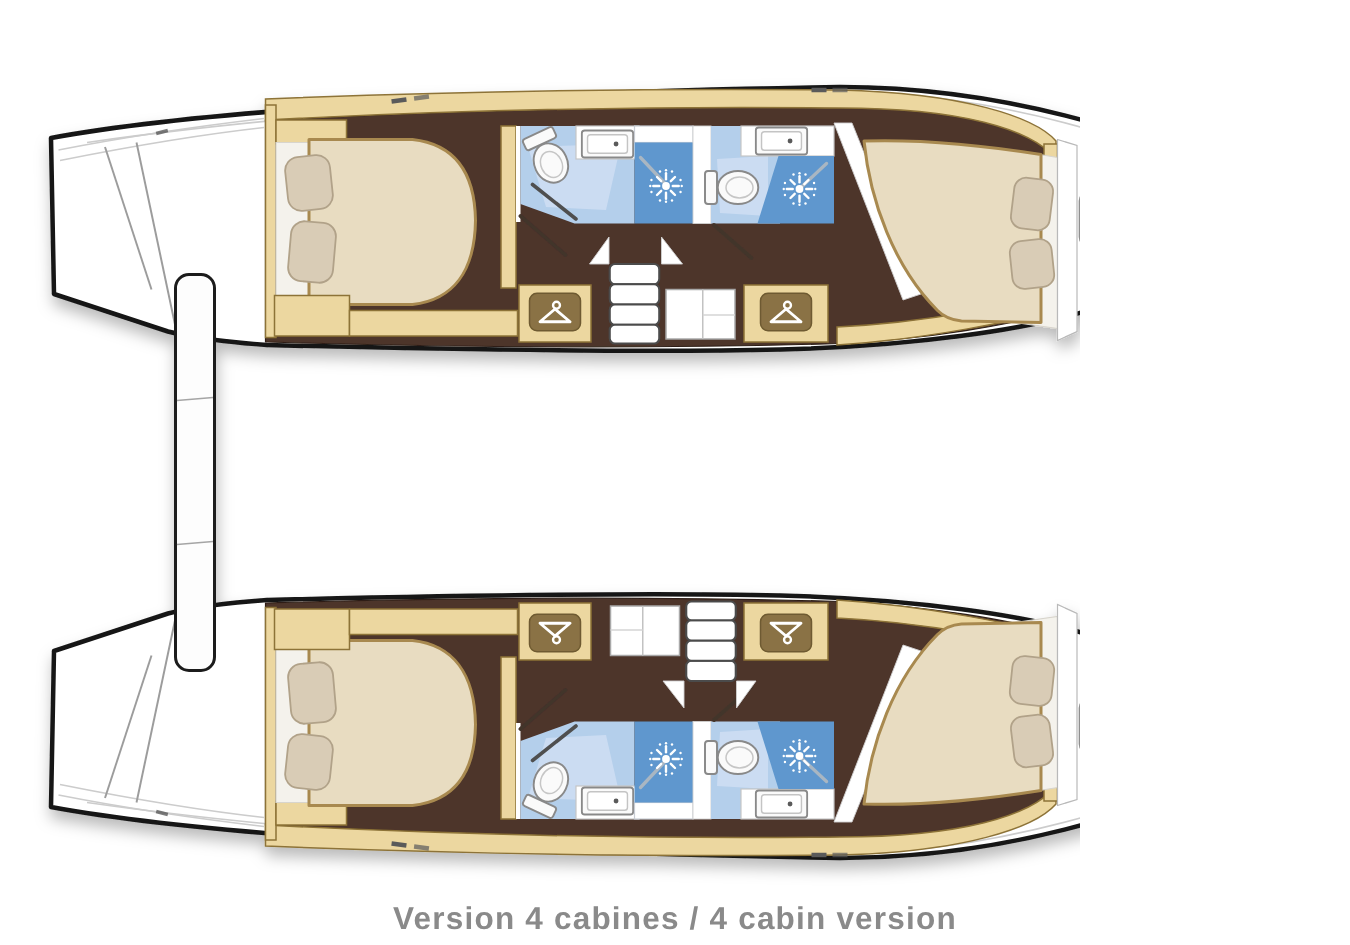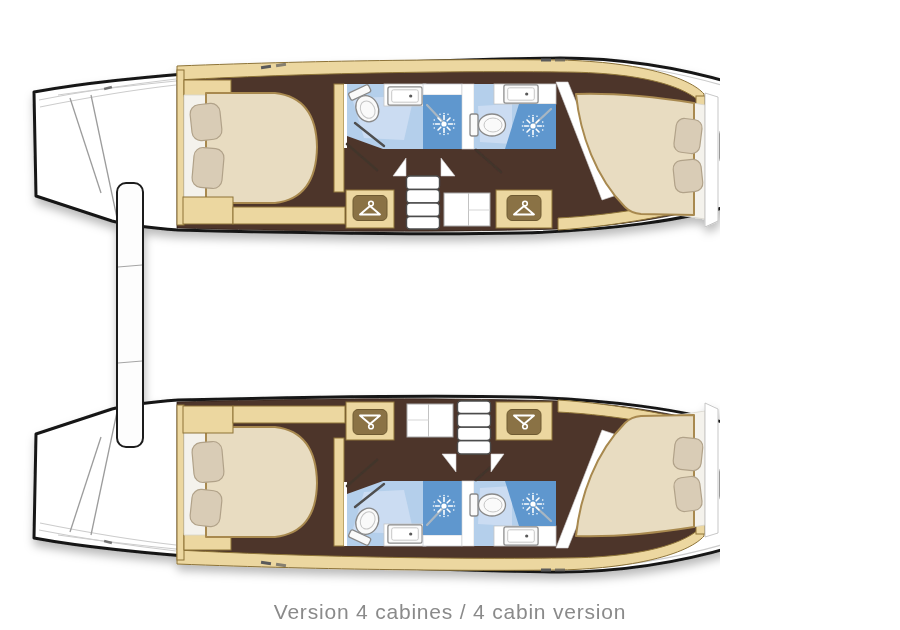--- a/index.html
+++ b/index.html
@@ -1,16 +1,16 @@
 <!DOCTYPE html>
 <html style="--background: #ffffff; --hull_outline: #161616; --hull_fill: #ffffff; --deck_line: #cccccc; --wood_light: #ecd7a0; --wood_border: #8d7337; --floor_brown: #4d342a; --floor_edge: #2e1f17; --mattress_cream: #e8dcc1; --mattress_edge: #a8894f; --pillow_beige: #d9ccb6; --pillow_edge: #b1a289; --sheet_white: #f4f2ec; --bath_floor_blue: #b4cfeb; --bath_floor_light: #cbdcf2; --shower_blue: #5e97ce; --fixture_white: #fafafa; --fixture_edge: #898989; --hanger_panel: #8a7244; --step_edge: #4c4c4c; --door_dark: #43342a; --chrome: #a9b6c2; --caption_gray: #8a8a8a;"><head>
 <meta charset="utf-8">
 <style>
   html,body{margin:0;padding:0;background:#ffffff;}
-  .stage{width:720px;height:630px;position:relative;background:var(--background,#fff);overflow:hidden;}
+  .stage{width:720px;height:630px;position:relative;background:var(--background,#fff);overflow:hidden;font-weight:bold;}
   svg{display:block;}
   .hullline{fill:var(--hull_fill);stroke:var(--hull_outline);stroke-width:3;stroke-linejoin:round;}
   .deckline{stroke:var(--deck_line);stroke-width:1.1;fill:none;}
   .steplines{stroke:#9c9c9c;stroke-width:1.3;fill:none;}
   .floor{fill:var(--floor_brown);stroke:var(--floor_edge);stroke-width:0.8;}
   .wood{fill:var(--wood_light);stroke:var(--wood_border);stroke-width:1;}
   .mat{fill:var(--mattress_cream);stroke:var(--mattress_edge);stroke-width:2;stroke-linejoin:round;}
   .pillow{fill:var(--pillow_beige);stroke:var(--pillow_edge);stroke-width:1.2;}
   .sheet{fill:var(--sheet_white);stroke:#d8d5cd;stroke-width:0.8;}
   .bathfloor{fill:var(--bath_floor_blue);}

